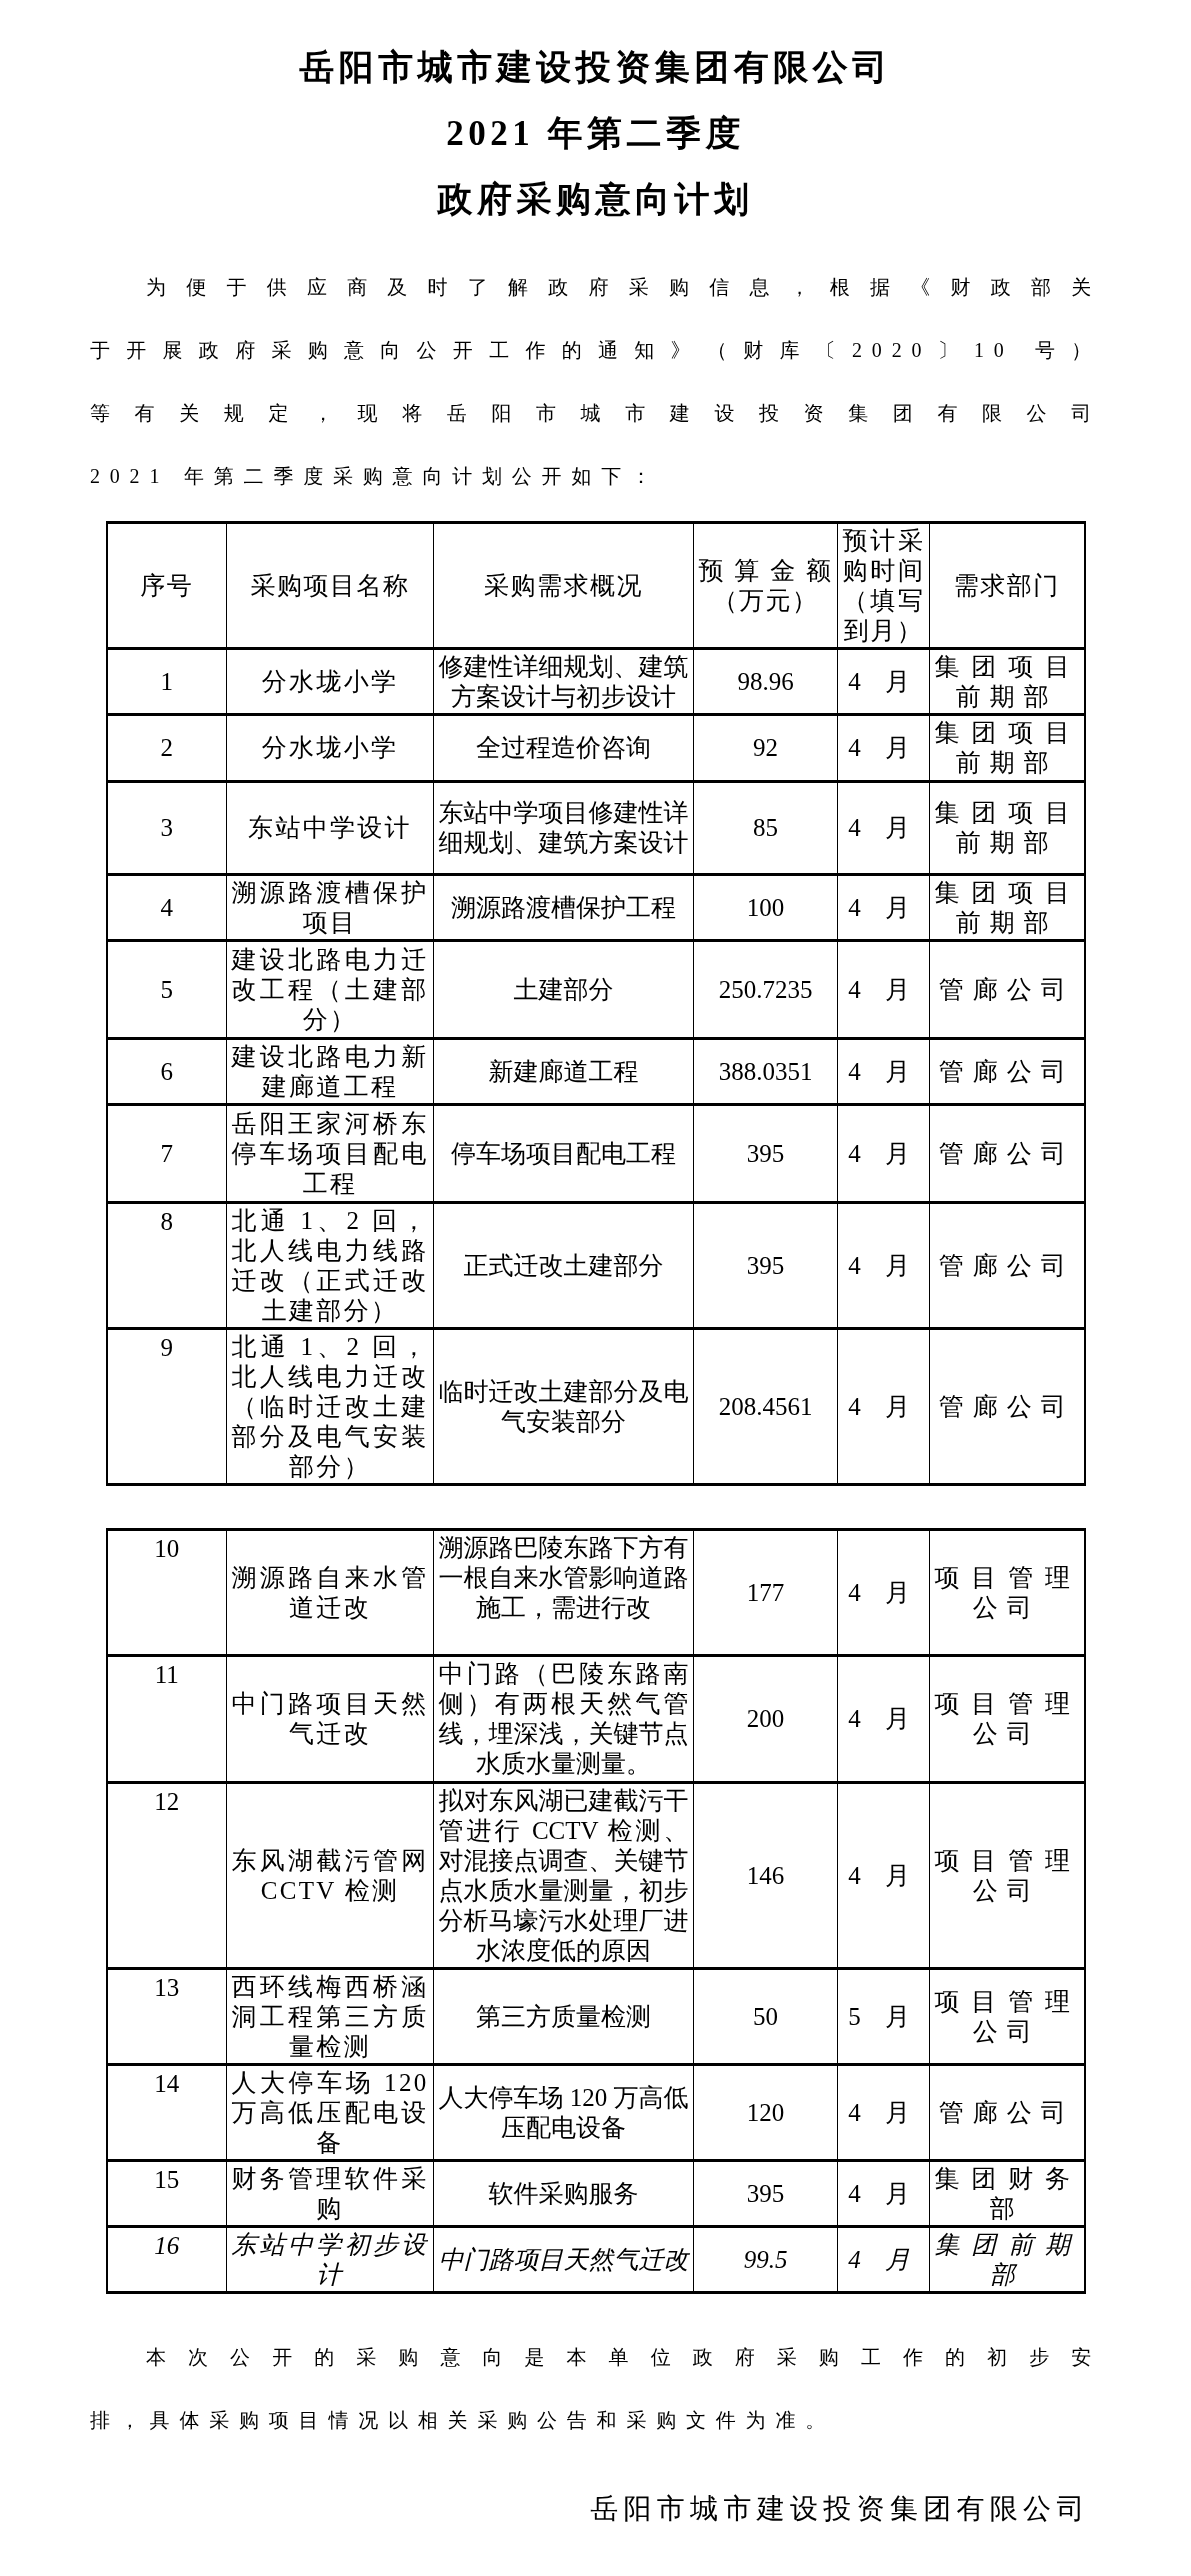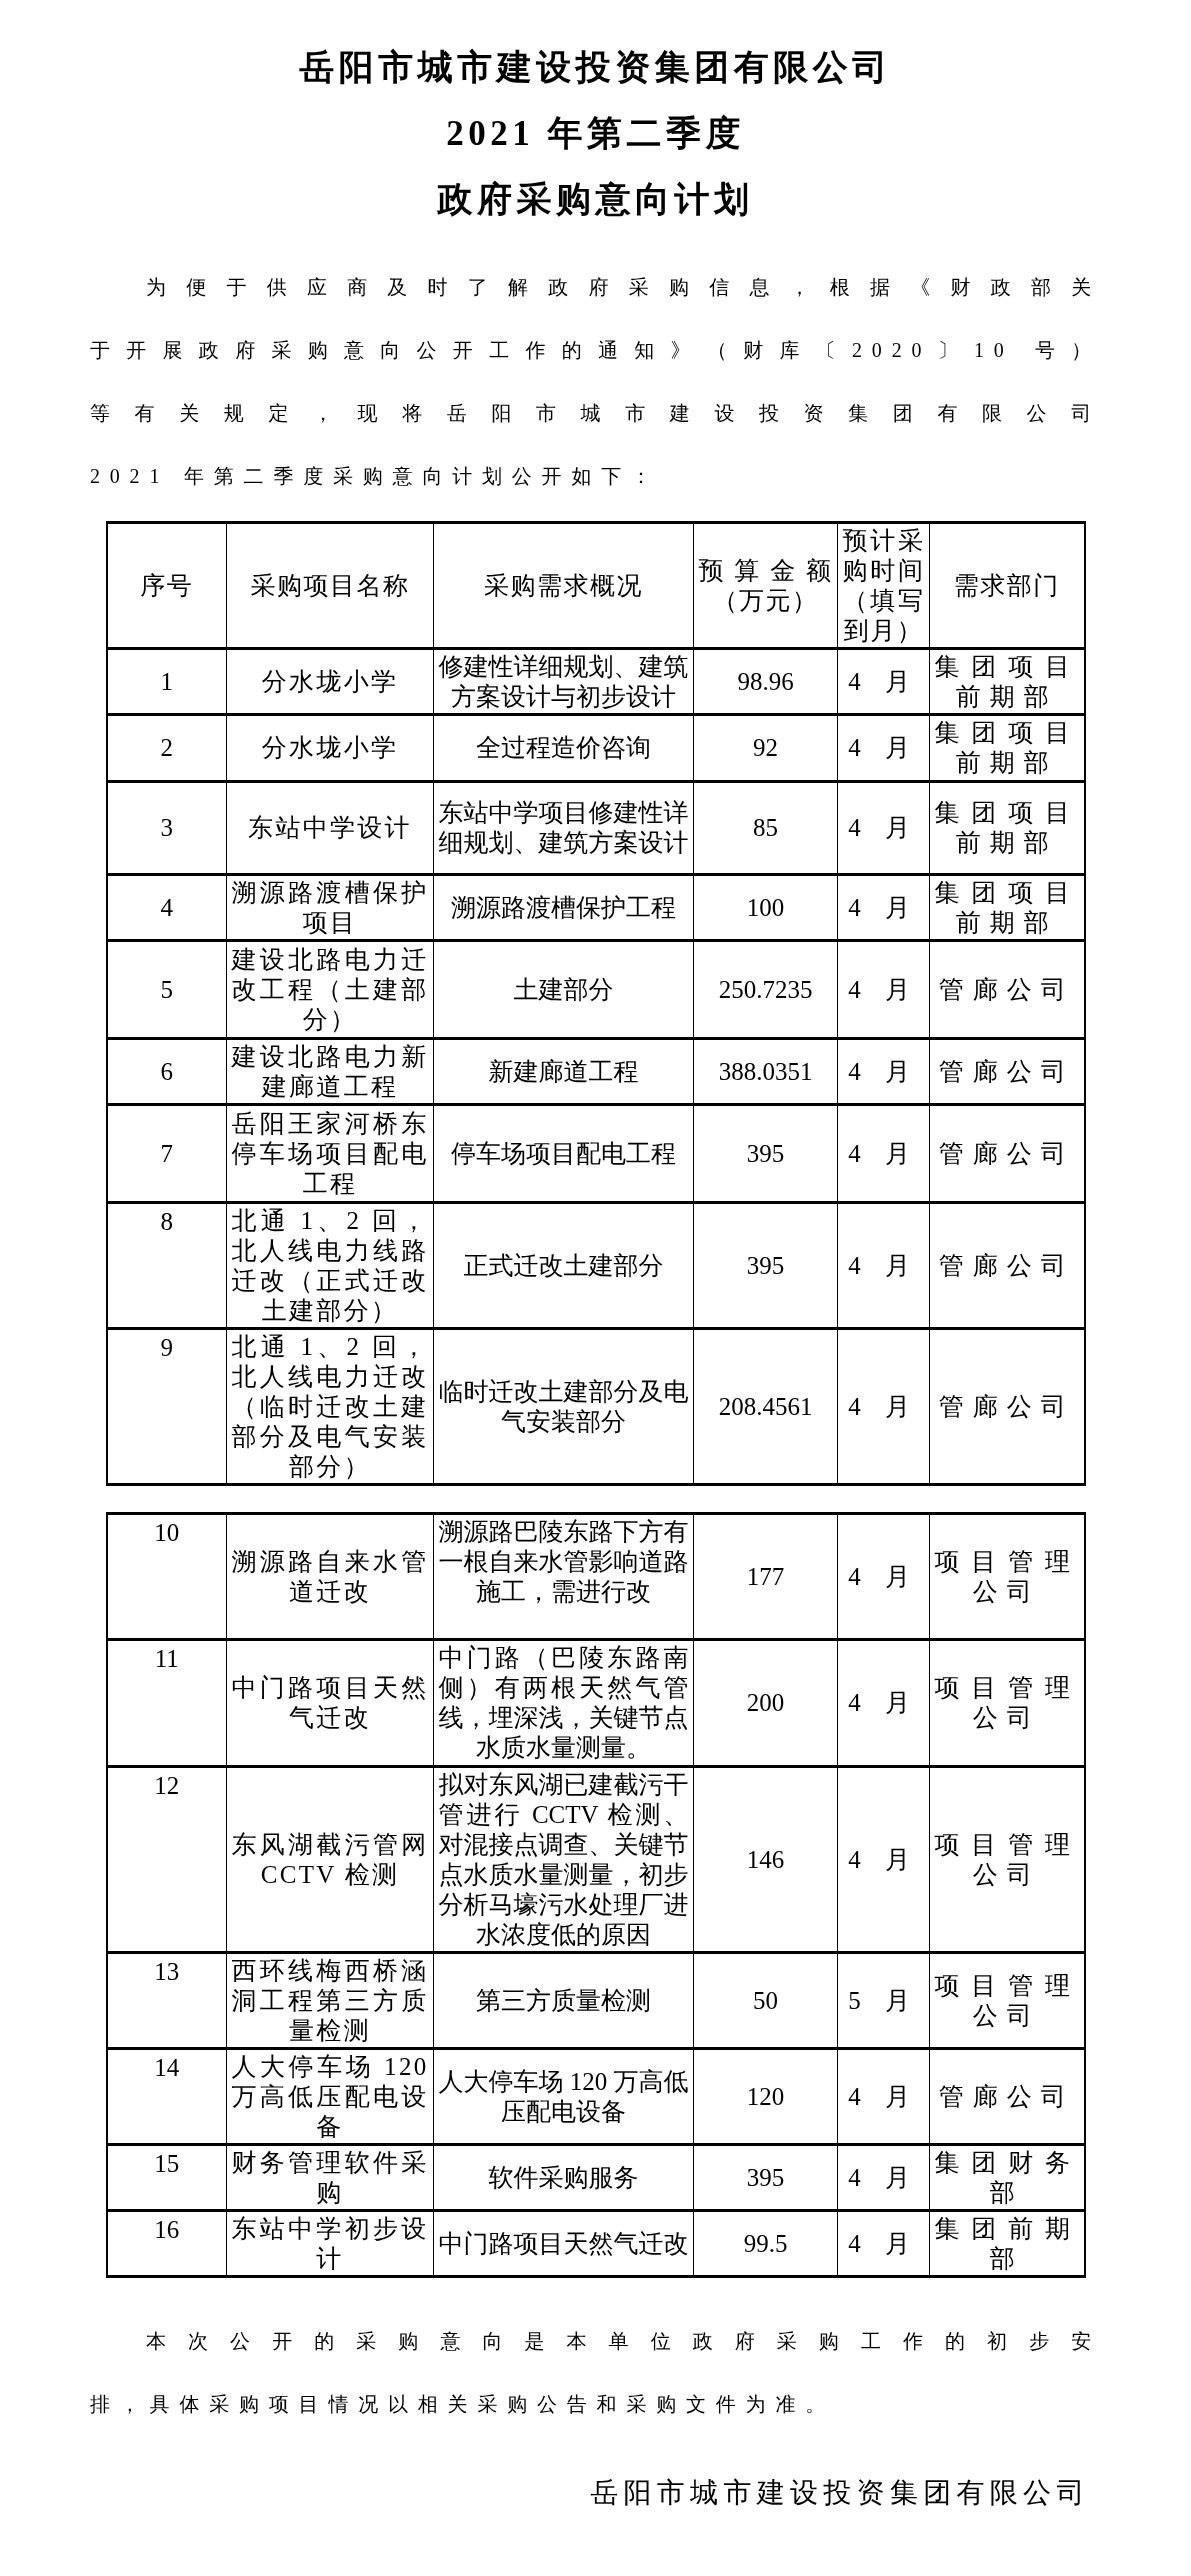--- a/index.html
+++ b/index.html
@@ -27,21 +27,21 @@
   .para-line.last-left{text-align-last:left;}
 
   .intro-block{margin-bottom:13.5px;}
   .closing-block{margin-top:31.5px;}
 
   
   table.doc-table{
     border-collapse:collapse;table-layout:fixed;
     width:979px;margin:0 auto;border:2.3px solid #000;
   }
-  table.t2{margin-top:26px;}
+  table.t2{margin-top:42px;}
   col.w-no{width:120px;} col.w-name{width:207px;} col.w-desc{width:260px;}
   col.w-budget{width:144px;} col.w-month{width:92px;} col.w-dept{width:155px;}
 
   td,th{
     border-left:1.5px solid #000;border-right:1.5px solid #000;
     border-top:3px solid #000;border-bottom:3px solid #000;
     font-size:25px;line-height:30px;font-weight:normal;
     padding:1.5px 4.5px;vertical-align:middle;overflow:hidden;
   }
   th{letter-spacing:1.5px;text-align:justify;text-align-last:center;}
@@ -54,21 +54,21 @@
   tr.top-no td.c-no{vertical-align:top;padding-top:3px;}
   td.v-top{vertical-align:top;}
 
   
   tr.rh-head{height:126px;}
   tr.rh-1{height:63px;}  tr.rh-2{height:67px;}  tr.rh-3{height:93px;}
   tr.rh-4{height:65px;}  tr.rh-5{height:98px;} tr.rh-6{height:61px;}
   tr.rh-7{height:98px;} tr.rh-8{height:121px;} tr.rh-9{height:126px;}
   tr.rh-10{height:126px;} tr.rh-11{height:127px;} tr.rh-12{height:186px;}
   tr.rh-13{height:96px;} tr.rh-14{height:95px;} tr.rh-15{height:63px;}
-  tr.rh-16{height:65px;}
+  tr.rh-16{height:65px;font-style:italic;}
 
   
   .sign-company{
     margin-top:25.5px;font-size:28px;letter-spacing:5.3px;
     line-height:63px;text-align:right;padding-right:11.3px;
   }
 </style>
 </head>
 <body>
 

